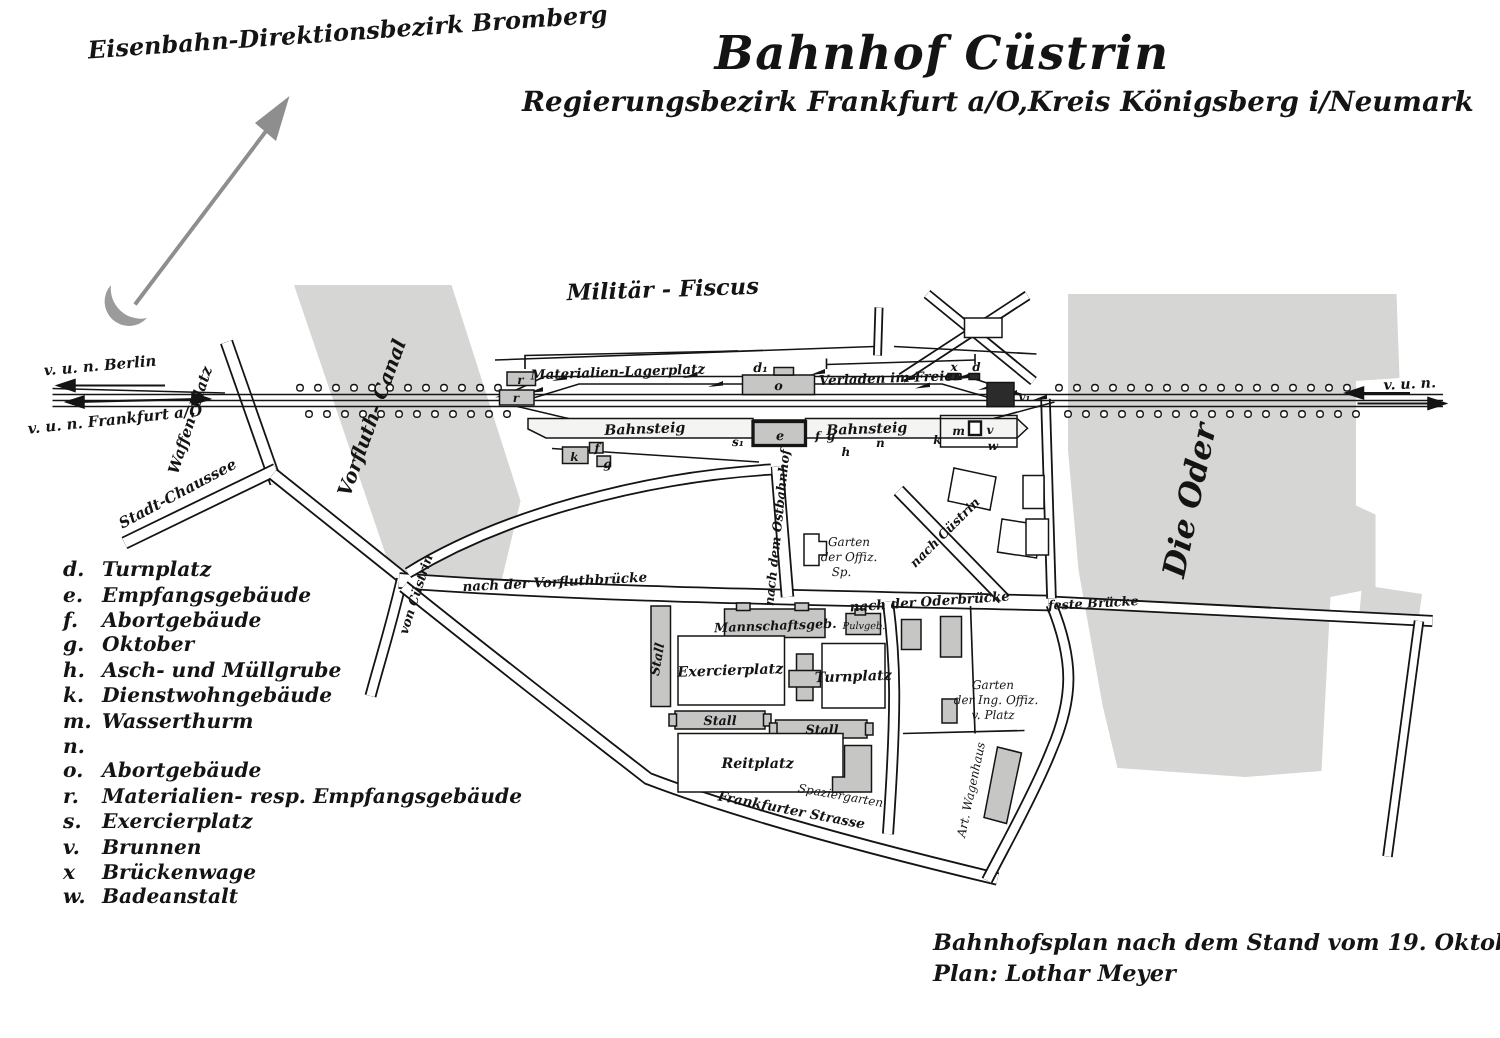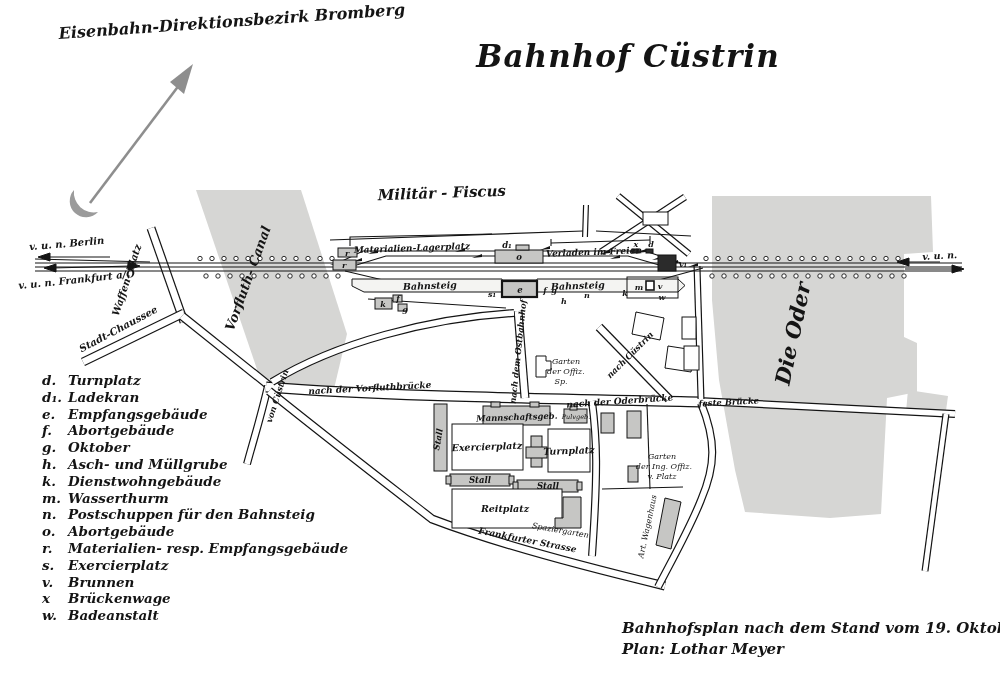--- a/index.html
+++ b/index.html
@@ -9,21 +9,21 @@
   html,body{margin:0;padding:0;background:#ffffff;}
   .stage{position:relative;width:1000px;height:692px;background:#fff;overflow:hidden;
          font-family:"DejaVu Serif",serif;color:var(--ink);}
   svg{position:absolute;left:0;top:0;}
   
   .ml{font-family:"DejaVu Serif",serif;font-style:italic;fill:var(--ink);}
   .b{font-weight:bold;}
   
   .region-label{position:absolute;left:58px;top:24px;width:300px;font-style:italic;font-weight:bold;
     font-size:16px;transform:rotate(-4deg);transform-origin:left top;white-space:nowrap;}
-  .title-block{position:absolute;left:348px;top:18px;width:560px;text-align:center;margin-top:20px;}
+  .title-block{position:absolute;left:348px;top:18px;width:560px;text-align:center;}
   .title-main{font-size:31px;font-weight:bold;font-style:italic;letter-spacing:1px;line-height:36px;}
   .title-sub{font-size:18.5px;font-weight:bold;font-style:italic;margin-top:4px;white-space:nowrap;}
   
   .legend{position:absolute;left:42px;top:372px;}
   .lg-row{display:flex;font-style:italic;font-size:13.5px;font-weight:bold;line-height:16.8px;white-space:nowrap;}
   .lg-key{width:26px;flex:0 0 26px;}
   
   .credits{position:absolute;left:622px;top:618px;font-style:italic;font-weight:bold;
     font-size:15px;line-height:21px;white-space:nowrap;}
 </style>
@@ -302,32 +302,29 @@
       <text class="ml b" x="383" y="307" font-size="8" text-anchor="middle">k</text>
       <text class="ml b" x="398" y="301" font-size="8" text-anchor="middle">f</text>
       <text class="ml b" x="405" y="312" font-size="8" text-anchor="middle">g</text>
     </g>
   </svg>
 
   <div class="region-label">Eisenbahn-Direktionsbezirk Bromberg</div>
 
   <div class="title-block">
     <div class="title-main">Bahnhof Cüstrin</div>
+    <div class="title-sub">Regierungsbezirk Frankfurt a/O,Kreis Königsberg i/Neumark</div>
   </div>
 
   <div class="legend">
     <div class="lg-row">
         <span class="lg-key">d.</span>
         <span>Turnplatz</span>
       </div>
     <div class="lg-row">
-        <span class="lg-key">d₁.</span>
-        <span>Ladekran</span>
-      </div>
-    <div class="lg-row">
         <span class="lg-key">e.</span>
         <span>Empfangsgebäude</span>
       </div>
     <div class="lg-row">
         <span class="lg-key">f.</span>
         <span>Abortgebäude</span>
       </div>
     <div class="lg-row">
         <span class="lg-key">g.</span>
         <span>Oktober</span>
@@ -339,21 +336,20 @@
     <div class="lg-row">
         <span class="lg-key">k.</span>
         <span>Dienstwohngebäude</span>
       </div>
     <div class="lg-row">
         <span class="lg-key">m.</span>
         <span>Wasserthurm</span>
       </div>
     <div class="lg-row">
         <span class="lg-key">n.</span>
-        <span>Postschuppen für den Bahnsteig</span>
       </div>
     <div class="lg-row">
         <span class="lg-key">o.</span>
         <span>Abortgebäude</span>
       </div>
     <div class="lg-row">
         <span class="lg-key">r.</span>
         <span>Materialien- resp. Empfangsgebäude</span>
       </div>
     <div class="lg-row">

